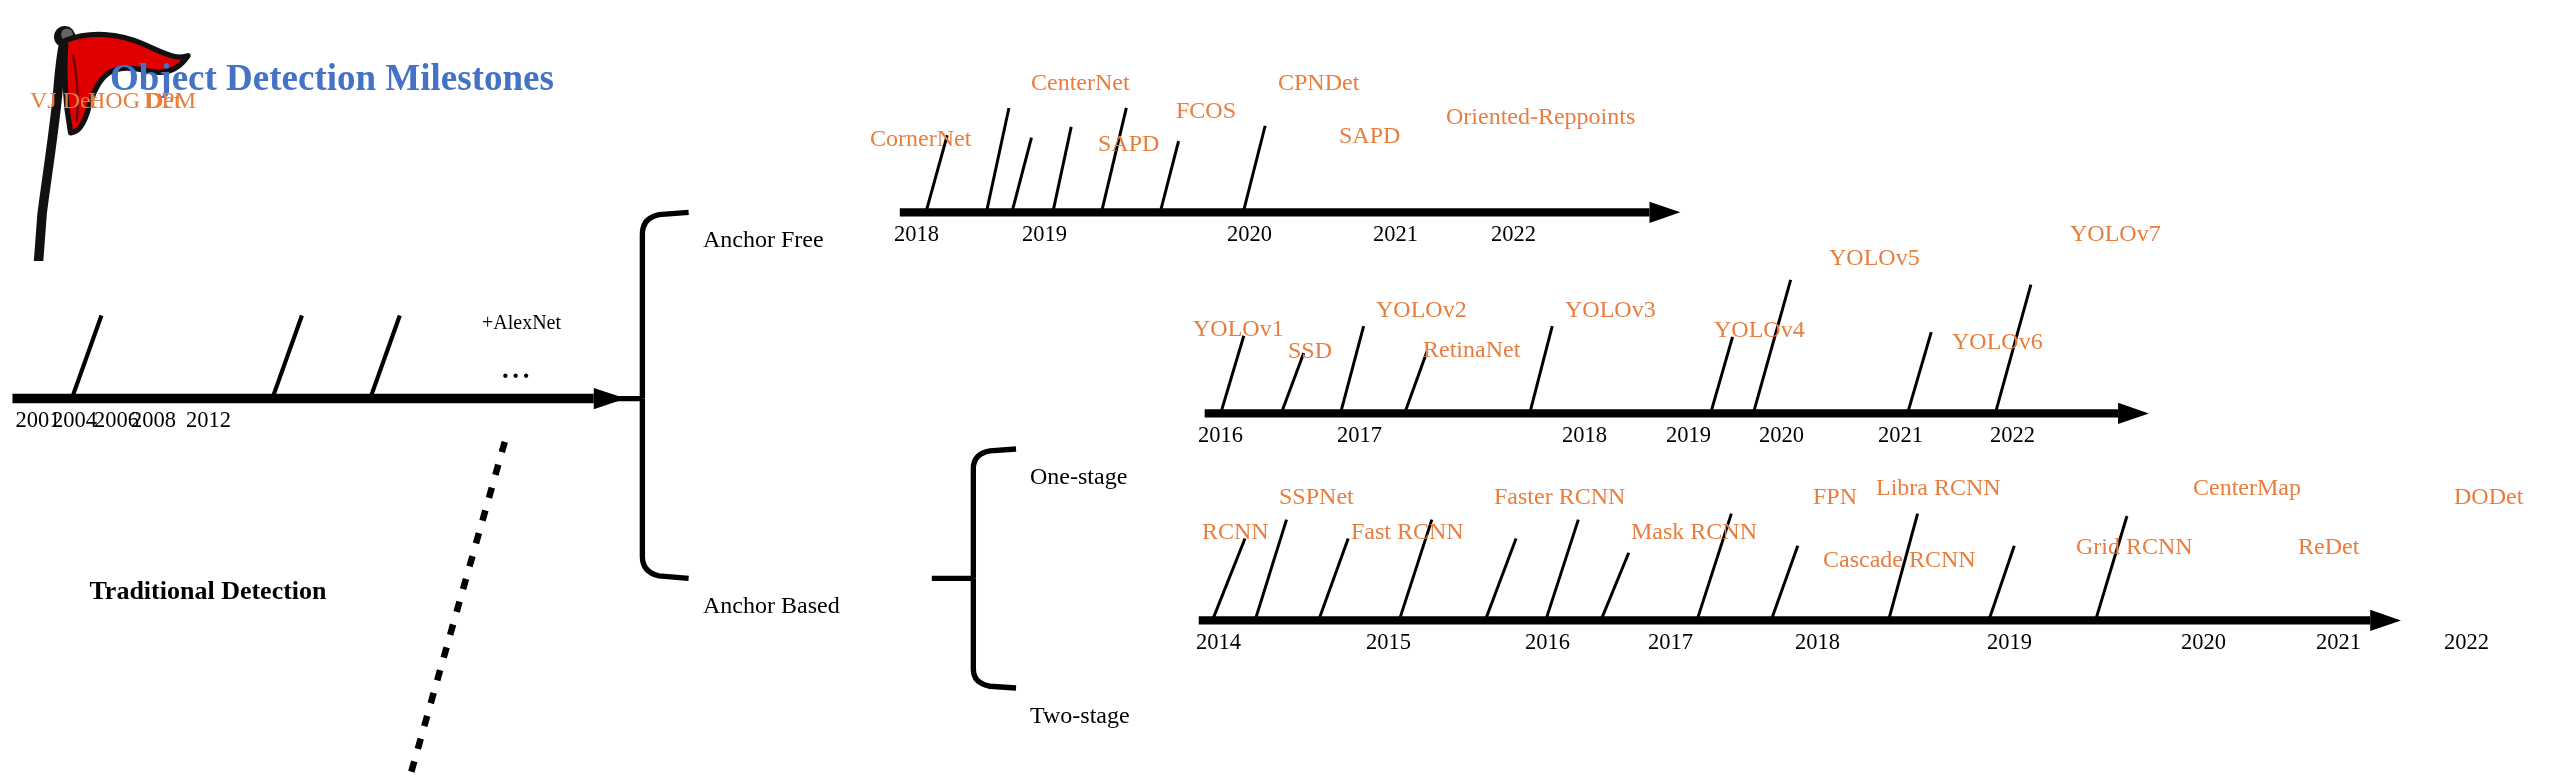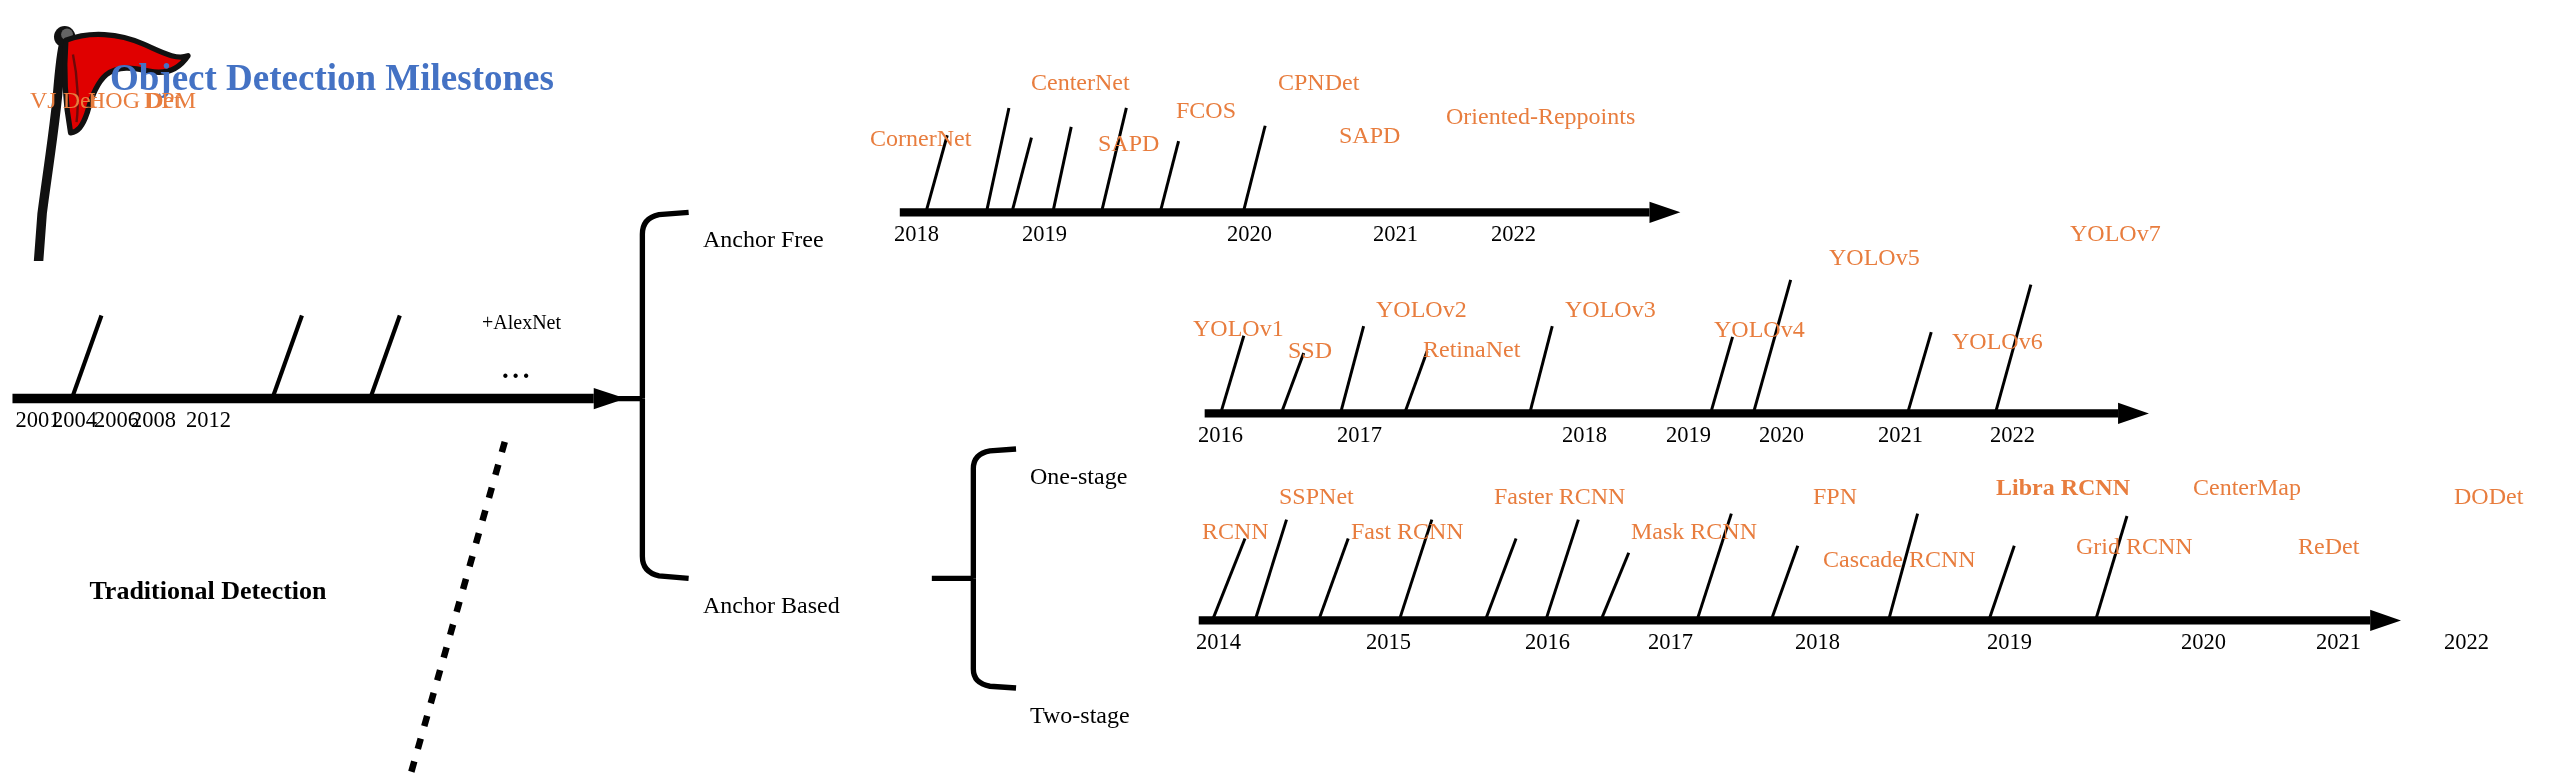--- a/index.html
+++ b/index.html
@@ -161,21 +161,21 @@
   <div class="txt year black" style="left:1878px;top:424px;">2021</div>
   <div class="txt year black" style="left:1990px;top:424px;">2022</div>
 
   <div class="txt method orange" style="left:1202px;top:519px;">RCNN</div>
   <div class="txt method orange" style="left:1279px;top:484px;">SSPNet</div>
   <div class="txt method orange" style="left:1351px;top:519px;">Fast RCNN</div>
   <div class="txt method orange" style="left:1494px;top:484px;">Faster RCNN</div>
   <div class="txt method orange" style="left:1631px;top:519px;">Mask RCNN</div>
   <div class="txt method orange" style="left:1813px;top:484px;">FPN</div>
   <div class="txt method orange" style="left:1823px;top:547px;">Cascade RCNN</div>
-  <div class="txt method orange" style="left:1996px;top:475px;font-weight:bold;">Libra RCNN</div>
+  <div class="txt method orange" style="left:1876px;top:475px;">Libra RCNN</div>
   <div class="txt method orange" style="left:2076px;top:534px;">Grid RCNN</div>
   <div class="txt method orange" style="left:2193px;top:475px;">CenterMap</div>
   <div class="txt method orange" style="left:2298px;top:534px;">ReDet</div>
   <div class="txt method orange" style="left:2454px;top:484px;">DODet</div>
 
   <div class="txt year black" style="left:1196px;top:631px;">2014</div>
   <div class="txt year black" style="left:1366px;top:631px;">2015</div>
   <div class="txt year black" style="left:1525px;top:631px;">2016</div>
   <div class="txt year black" style="left:1648px;top:631px;">2017</div>
   <div class="txt year black" style="left:1795px;top:631px;">2018</div>

